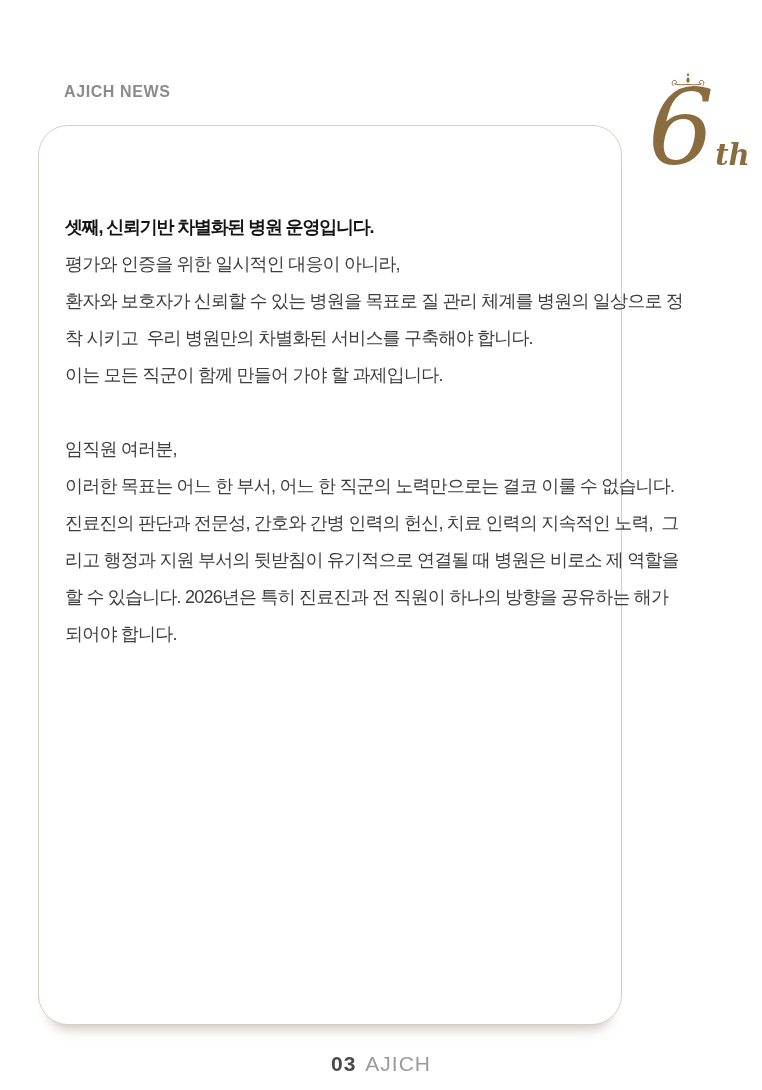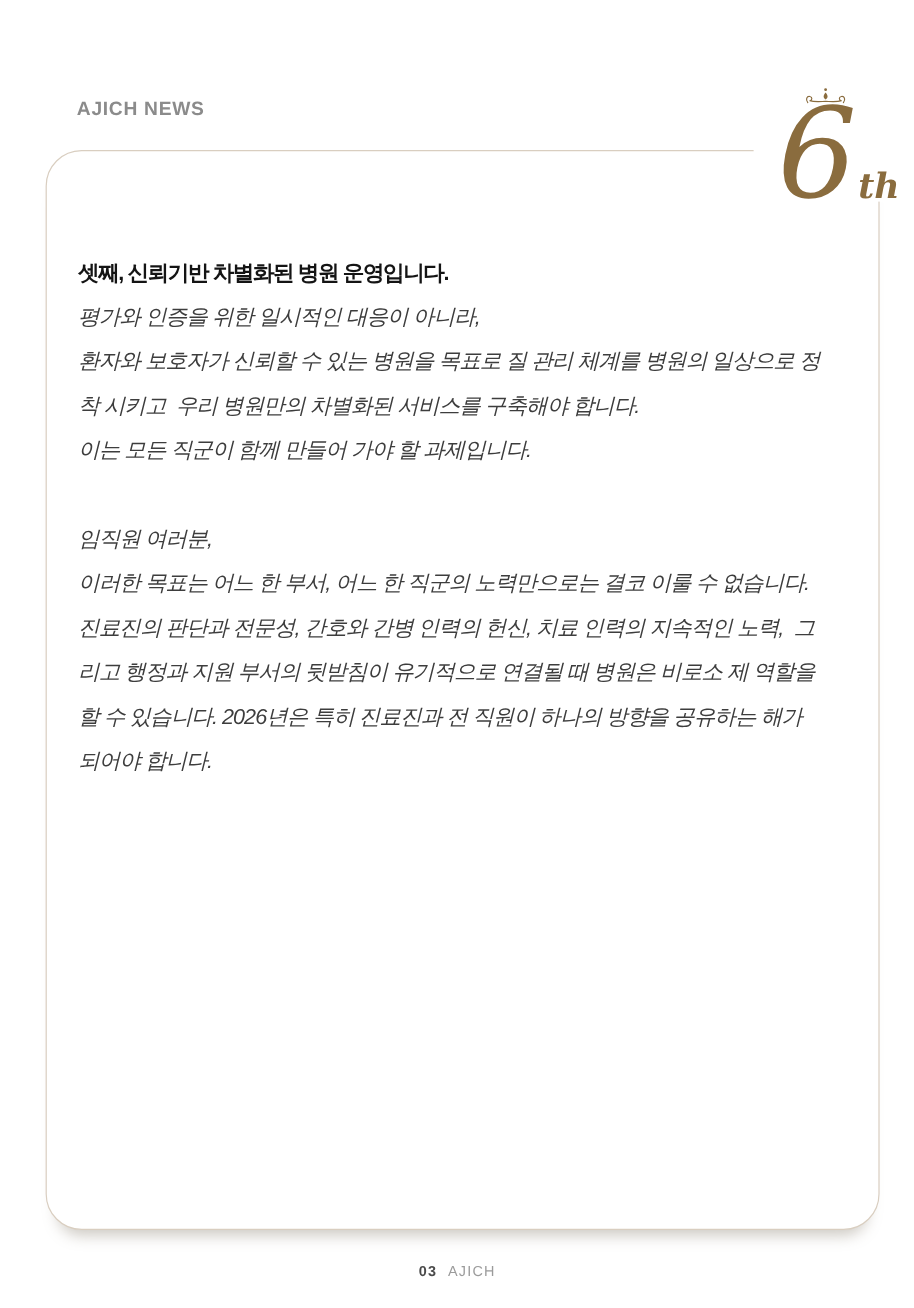--- a/index.html
+++ b/index.html
@@ -21,21 +21,21 @@
     letter-spacing: 0.6px;
     color: #8b8b8b;
     margin-top: 17px;
   }
 
   
   .card {
     position: absolute;
     left: 38px;
     top: 125px;
-    width: 695px;
+    width: 584px;
     height: 900px;
     border: 1px solid #d9cec0;
     border-radius: 30px;
     background: #ffffff;
     box-shadow: 0 15px 12px -11px rgba(125, 115, 98, 0.40);
   }
 
   .article {
     padding: 83px 10px 0 26px;
     color: #3d3d3d;
@@ -45,21 +45,20 @@
   }
   .article .heading {
     font-weight: 700;
     color: #141414;
     letter-spacing: -1.2px;
     white-space: pre;
   }
   .article .para {
     white-space: pre;
     margin-bottom: 37px;
-    font-style: italic;
   }
   .article .para:first-of-type { margin-top: 0; }
   .article .para:last-of-type { margin-bottom: 0; }
 
   
   .badge {
     position: absolute;
     right: 0;
     top: 64px;
     width: 134px;
@@ -99,21 +98,21 @@
     color: #8a6c3e;
   }
 
   
   .footer {
     position: absolute;
     left: 0;
     top: 1052px;
     width: 100%;
     text-align: center;
-    font-size: 12px;
+    font-size: 21px;
     letter-spacing: 1px;
   }
   .footer .page-num { font-weight: 700; color: #4a4a4a; }
   .footer .footer-brand { color: #9b9b9b; margin-left: 9px; font-weight: 500; }
 </style>
 </head>
 <body>
 
 <div class="brand">AJICH NEWS</div>
 

